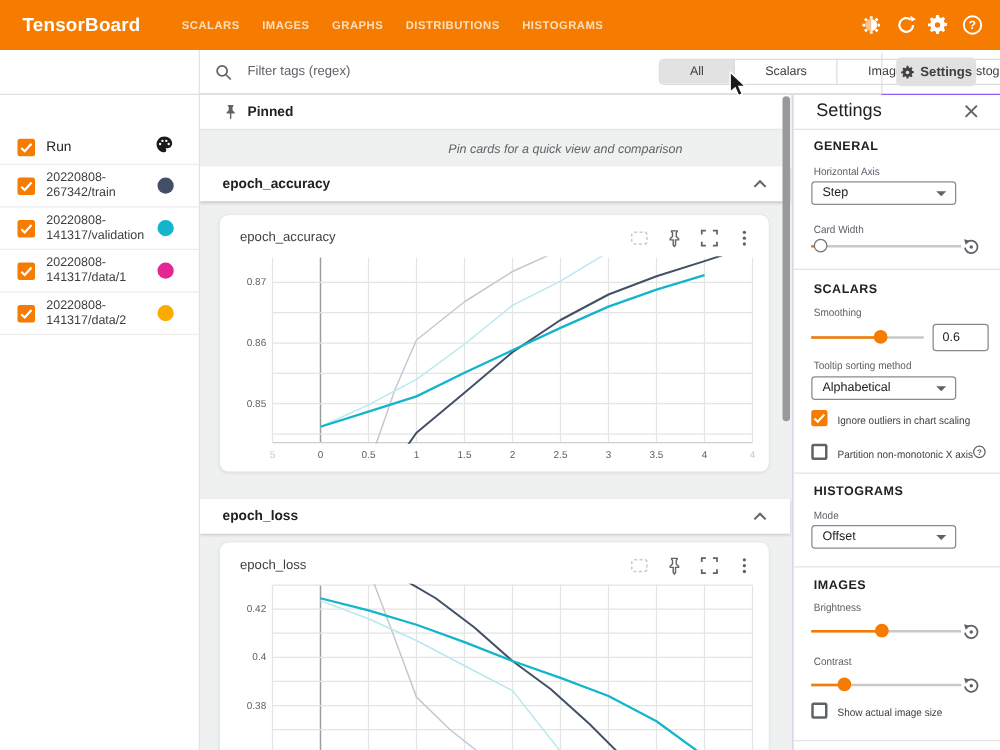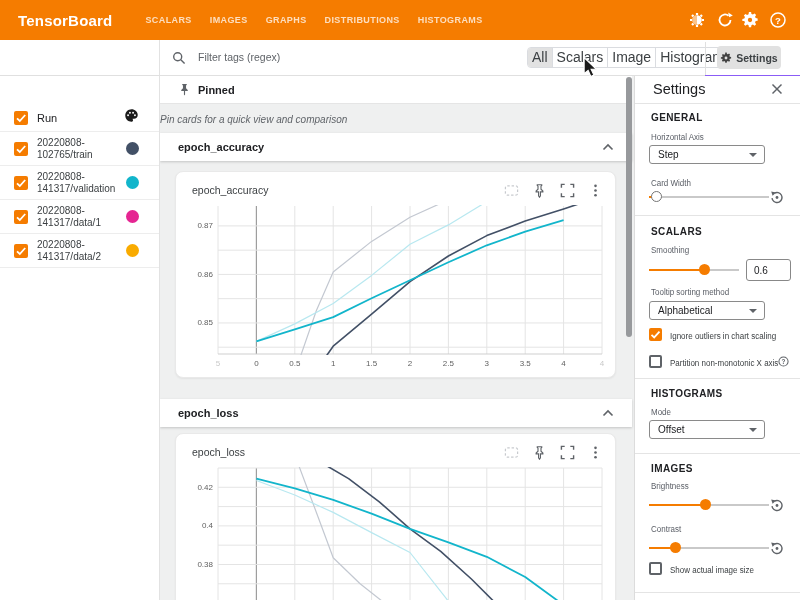--- a/index.html
+++ b/index.html
@@ -30,32 +30,32 @@
 .run-row .sp { flex:1; }
 .dot { width:13px; height:13px; border-radius:50%; flex:none; }
 .cb { width:14px; height:14px; border-radius:2px; flex:none; position:relative; background:#f57c00; }
 .cb svg { position:absolute; left:0; top:0; }
 
 
 #toolbar { position:absolute; left:160px; top:40px; width:640px; height:35px; background:#fff; }
 #tb-border { position:absolute; left:0; top:75px; width:705px; height:1px; background:#e0e0e0; }
 #tag-ph { position:absolute; left:38px; top:11px; font-size:10.5px; color:#5f6368; }
 #seg-group { position:absolute; left:367px; top:7px; height:21px; display:flex; border:1px solid #dadce0; border-radius:4px; overflow:hidden; background:#fff; }
-.seg { font-size:14px; color:#3c4043; line-height:19px; padding:0 4px; border-right:1px solid #dadce0; cursor:pointer; }
+.seg { font-size:10px; color:#3c4043; line-height:19px; padding:0 24px; border-right:1px solid #dadce0; cursor:pointer; }
 .seg:last-child { border-right:none; }
 .seg.selected { background:#e2e2e2; }
 #tb-divider { position:absolute; left:545px; top:2px; height:33px; width:1px; background:#e0e0e0; }
 #settings-btn { position:absolute; left:557px; top:6px; height:23px; width:64px; background:#e1e1e1; border-radius:4px; display:flex; align-items:center; justify-content:center; cursor:pointer; }
 #settings-btn .t { font-size:10.5px; font-weight:bold; color:#3c4043; margin-left:4px; }
 
 
 #main { position:absolute; left:160px; top:76px; width:474px; height:524px; background:#eff0f0; overflow:hidden; }
 #pinned-bar { position:absolute; left:0; top:0; width:472px; height:28px; background:#fff; border-bottom:1px solid #e5e5e5; display:flex; align-items:center; padding-left:18px; }
 #pinned-bar .t { font-size:11px; font-weight:bold; color:#202124; margin-left:7px; }
-#pin-strip { position:absolute; left:0; top:29px; width:386px; height:28px; display:flex; align-items:center; justify-content:flex-start; }
+#pin-strip { position:absolute; left:0; top:29px; width:386px; height:28px; display:flex; align-items:center; justify-content:flex-end; }
 #pin-strip .t { font-style:italic; font-size:10px; color:#5f6368; }
 .secbar { position:absolute; left:0; width:472px; height:28px; background:#fff; box-shadow:0 1px 2.5px rgba(0,0,0,.18); display:flex; align-items:center; padding:0 18px; }
 .secbar .t { font-size:11px; font-weight:bold; color:#202124; flex:1; }
 .card { position:absolute; left:15px; width:441px; background:#fff; border:1px solid #e9e9e9; border-radius:8px; box-shadow:0 1px 2px rgba(0,0,0,.06); }
 .card .title { position:absolute; left:16px; top:12px; font-size:10.5px; color:#3c4043; }
 .card .cicons { position:absolute; right:12px; top:11px; display:flex; gap:13px; }
 .card .cicons > span { width:15px; height:15px; display:inline-block; }
 .chart-area { position:absolute; left:0; top:28px; }
 #scroll-thumb { position:absolute; left:626px; top:77px; width:6px; height:260px; border-radius:3px; background:#97999c; }
 
@@ -155,21 +155,21 @@
             </svg></span>
         </div>
         <div class="run-row">
           <span class="cb">
             <svg width="14" height="14" viewBox="0 0 14 14">
               <polyline points="3,7.4 5.8,10 11.2,4" fill="none" stroke="#fff" stroke-width="1.8"></polyline>
             </svg>
           </span>
           <span class="nm">
             <div>20220808-</div>
-            <div>102765/train</div>
+            <div>267342/train</div>
           </span>
           <span class="sp"></span>
           <span class="dot" style="background: rgb(66, 80, 102);"></span>
         </div>
         <div class="run-row">
           <span class="cb">
             <svg width="14" height="14" viewBox="0 0 14 14">
               <polyline points="3,7.4 5.8,10 11.2,4" fill="none" stroke="#fff" stroke-width="1.8"></polyline>
             </svg>
           </span>

